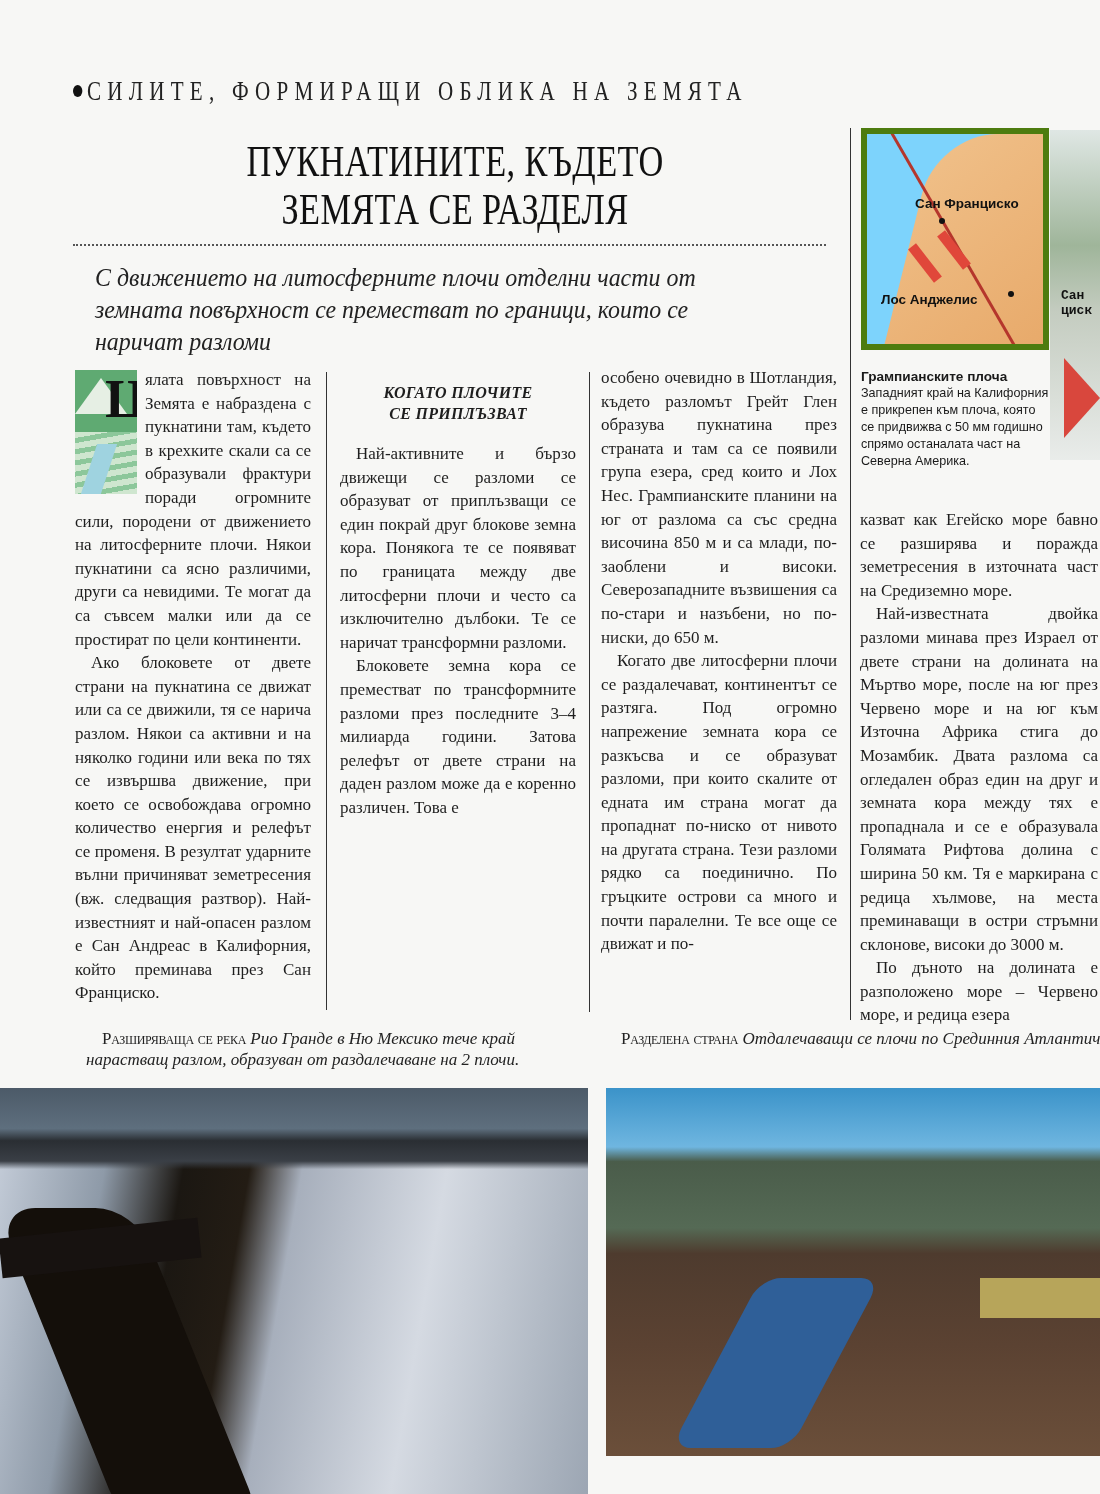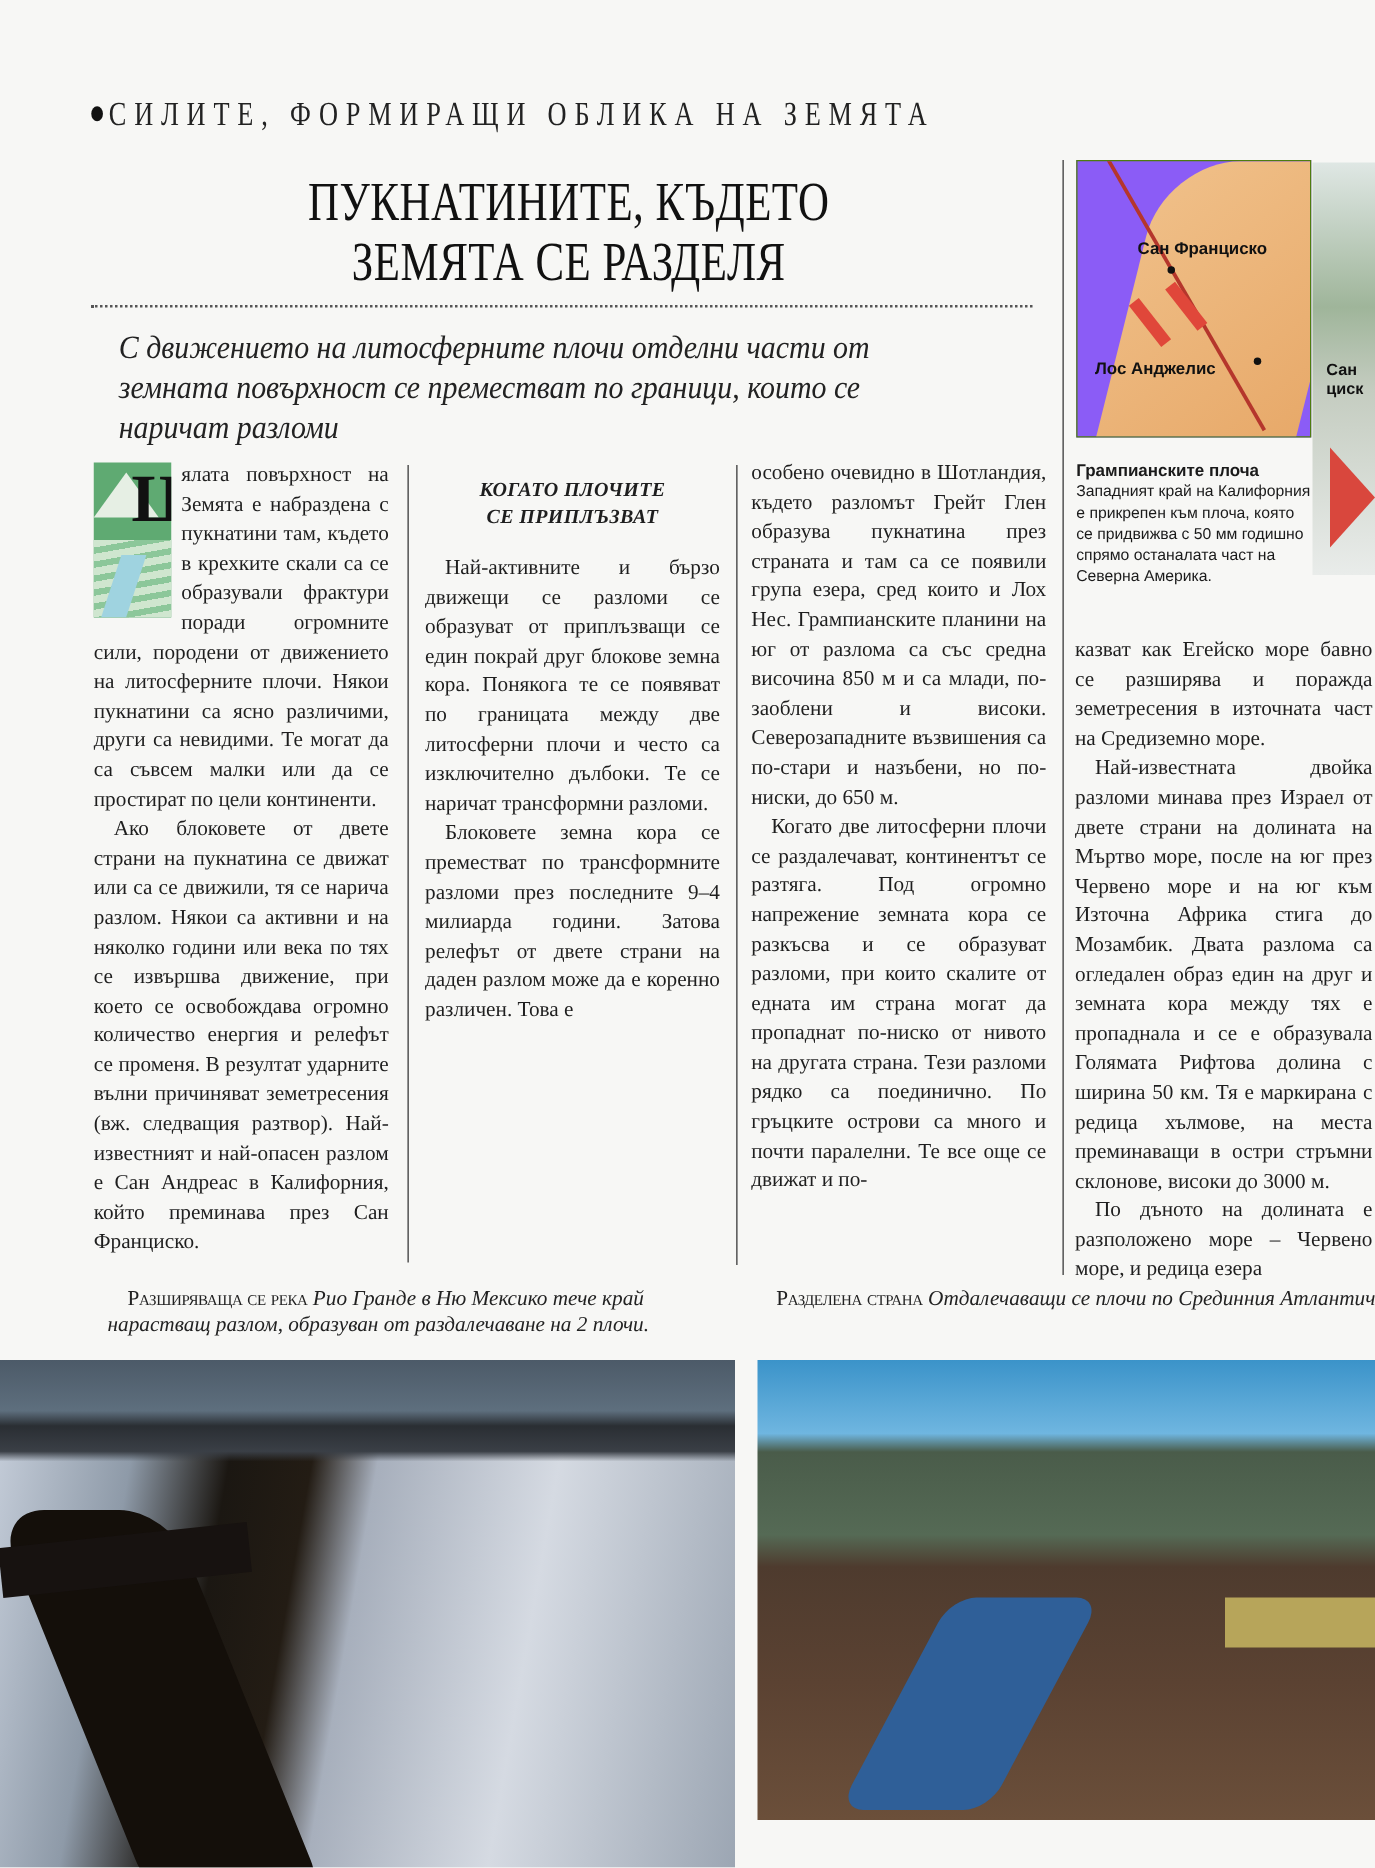--- a/index.html
+++ b/index.html
@@ -31,34 +31,34 @@
   .dropcap-box { float: left; width: 62px; height: 124px; margin: 2px 8px 0 0; background: #5faa72; position: relative; overflow: hidden; }
   .dropcap-box .mtn { position: absolute; left: 0; top: 8px; width: 0; height: 0; border-left: 26px solid transparent; border-right: 26px solid transparent; border-bottom: 36px solid #e6efe4; }
   .dropcap-box .field { position: absolute; left: 0; bottom: 0; width: 100%; height: 62px; background: repeating-linear-gradient(170deg, #cfe6cf 0 6px, #8cc79a 6px 11px); }
   .dropcap-box .stream { position: absolute; left: 14px; bottom: 0; width: 20px; height: 50px; background: #9fd3e0; transform: skewX(-18deg); }
   .dropcap-box .letter { position: absolute; left: 30px; top: 2px; font-size: 54px; font-weight: bold; color: #111; line-height: 54px; }
 
   .subhead { font-style: italic; font-weight: bold; text-align: center; font-size: 16px; line-height: 21px; margin: 0 0 18px 0; letter-spacing: 0.3px; }
   .subhead.first { margin-top: 14px; }
   .subhead.mid { margin-top: 12px; margin-bottom: 6px; }
 
-  .map-box { position: absolute; left: 861px; top: 128px; width: 188px; height: 222px; background: #8b5cf6; border: 1px solid #4d7c0f; overflow: hidden; }
+  .map-box { position: absolute; left: 861px; top: 128px; width: 188px; height: 222px; background: #7dd3fc; border: 6px solid #4d7c0f; overflow: hidden; }
   .map-land { position: absolute; left: 40px; top: 0; width: 160px; height: 240px; background: linear-gradient(135deg, #f0c089, #e7a868); border-radius: 60px 0 0 0; transform: skewX(-14deg); }
   .map-fault { position: absolute; left: 18px; top: -10px; width: 3px; height: 260px; background: #b5362c; transform: rotate(-30deg); transform-origin: top; }
   .map-arrow-up { position: absolute; left: 53px; top: 108px; width: 10px; height: 42px; background: #e0473a; transform: rotate(-38deg); }
   .map-arrow-down { position: absolute; left: 82px; top: 95px; width: 10px; height: 42px; background: #e0473a; transform: rotate(-38deg); }
   .map-label { position: absolute; font-family: "Liberation Sans", "DejaVu Sans", sans-serif; font-weight: bold; font-size: 13.5px; color: #111; white-space: nowrap; }
   .map-sf { left: 48px; top: 62px; }
   .map-la { left: 14px; top: 158px; }
   .map-dot { position: absolute; width: 6px; height: 6px; background: #111; border-radius: 50%; }
   .dot-sf { left: 72px; top: 84px; }
   .dot-la { left: 141px; top: 157px; }
 
   .relief { position: absolute; left: 1050px; top: 130px; width: 50px; height: 330px; background: linear-gradient(180deg, #dfe7e4 0%, #9fb59a 35%, #c4ccc0 55%, #e9ecea 100%); }
-  .relief-label { position: absolute; left: 1061px; top: 288px; font-family: Liberation Sans, sans-serif; font-weight: bold; font-size: 13px; line-height: 15px; color: #111; }
+  .relief-label { position: absolute; left: 1061px; top: 288px; font-family: Liberation Mono, monospace; font-weight: bold; font-size: 13px; line-height: 15px; color: #111; }
   .relief-arrow { position: absolute; left: 1064px; top: 358px; width: 0; height: 0; border-top: 40px solid transparent; border-bottom: 40px solid transparent; border-left: 36px solid #d9473d; }
 
   .map-caption { position: absolute; left: 861px; top: 368px; width: 190px; font-family: "Liberation Sans", "DejaVu Sans", sans-serif; font-size: 12.6px; line-height: 17px; color: #1a1a1a; }
   .map-caption .cap-title { font-weight: bold; font-size: 13.6px; display: block; }
 
   .photo-caption { position: absolute; font-size: 17px; line-height: 21px; color: #222; }
   .photo-caption .cap-lead { font-variant: small-caps; letter-spacing: -0.3px; margin-left: 16px; }
   .photo-caption .cap-text { font-style: italic; }
   .pc1 { left: 86px; top: 1028px; width: 500px; }
   .pc2 { left: 605px; top: 1028px; width: 500px; white-space: nowrap; overflow: hidden; }
@@ -103,21 +103,21 @@
 </div>
 
 <div class="vline v1"></div>
 
 <div class="col col2">
   <div class="subhead first">
     <div>КОГАТО ПЛОЧИТЕ</div>
     <div>СЕ ПРИПЛЪЗВАТ</div>
   </div>
   <p class="ind">Най-активните и бързо движещи се разломи се образуват от приплъзващи се един покрай друг блокове земна кора. Понякога те се появяват по границата между две литосферни плочи и често са изключително дълбоки. Те се наричат трансформни разломи.</p>
-  <p class="ind">Блоковете земна кора се преместват по трансформните разломи през последните 9–4 милиарда години. Затова релефът от двете страни на даден разлом може да е коренно различен. Това е</p>
+  <p class="ind">Блоковете земна кора се преместват по трансформните разломи през последните 3–4 милиарда години. Затова релефът от двете страни на даден разлом може да е коренно различен. Това е</p>
 </div>
 
 <div class="vline v2"></div>
 
 <div class="col col3">
   <p>особено очевидно в Шотландия, където разломът Грейт Глен образува пукнатина през страната и там са се появили група езера, сред които и Лох Нес. Грампианските планини на юг от разлома са със средна височина 850 м и са млади, по-заоблени и високи. Северозападните възвишения са по-стари и назъбени, но по-ниски, до 650 м.</p>
   <p class="ind">Когато две литосферни плочи се раздалечават, континентът се разтяга. Под огромно напрежение земната кора се разкъсва и се образуват разломи, при които скалите от едната им страна могат да пропаднат по-ниско от нивото на другата страна. Тези разломи рядко са поединично. По гръцките острови са много и почти паралелни. Те все още се движат и по-</p>
 </div>
 
 <div class="vline v3"></div>

